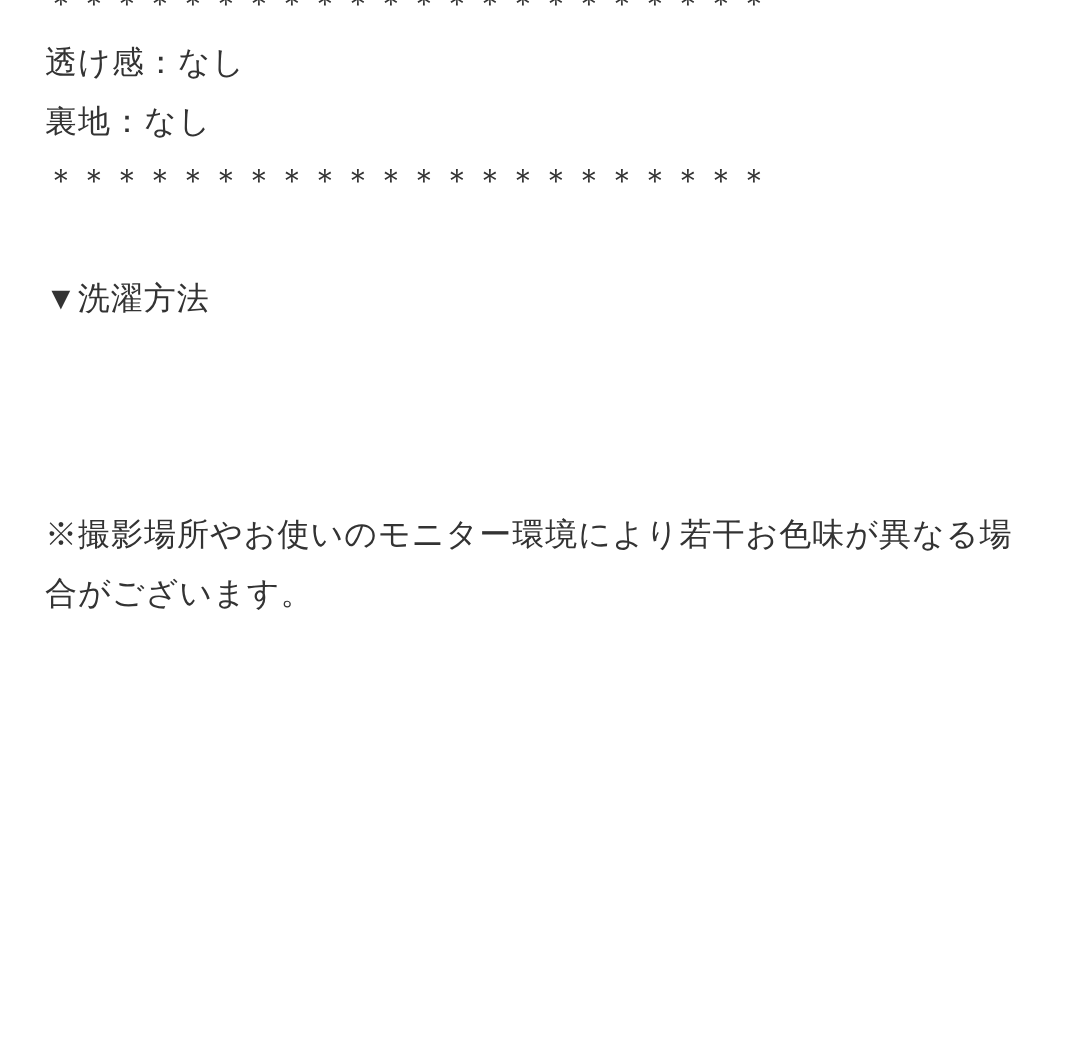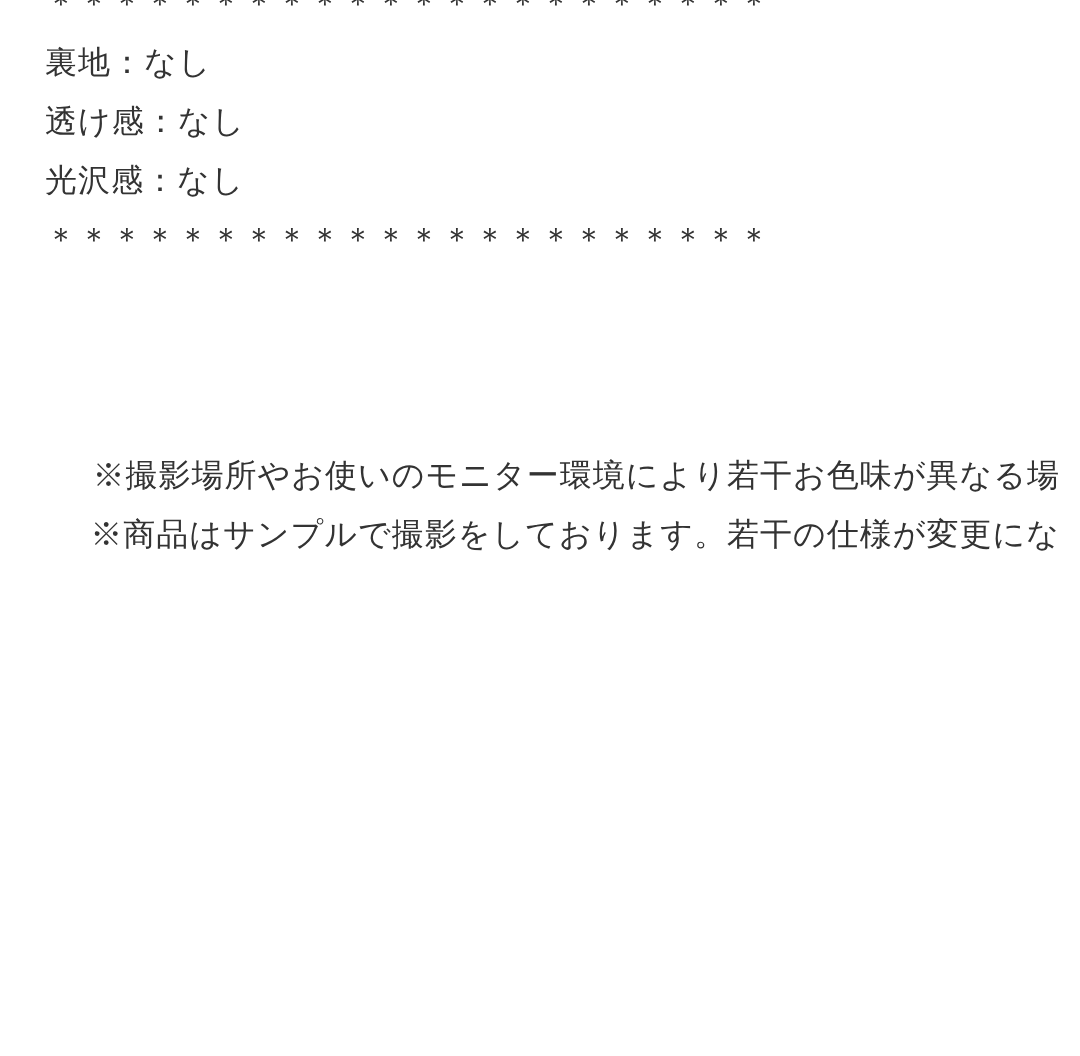--- a/index.html
+++ b/index.html
@@ -28,44 +28,43 @@
     min-height: 59px;
   }
   .separator {
     letter-spacing: 1px;
   }
   .section-heading {
     margin-top: 59px; 
   }
   .notes-block {
     margin-top: 177px; 
-    text-align: right;
   }
 </style>
 </head>
 <body>
 
 <div class="doc">
 
   <div class="line separator">＊＊＊＊＊＊＊＊＊＊＊＊＊＊＊＊＊＊＊＊＊＊</div>
 
+  <div class="line">透け感：なし</div>
+
   <div class="line">裏地：なし</div>
 
-  <div class="line">透け感：なし</div>
 
-
-  <div class="line">光沢感：なし</div>
 
   <div class="line separator">＊＊＊＊＊＊＊＊＊＊＊＊＊＊＊＊＊＊＊＊＊＊</div>
 
+  <div class="line section-heading">▼洗濯方法</div>
 
 
   <div class="notes-block">
     <div class="line">※撮影場所やお使いのモニター環境により若干お色味が異なる場</div>
 
+    <div class="line">合がございます。</div>
 
 
-    <div class="line">※商品はサンプルで撮影をしております。若干の仕様が変更にな</div>
 
 
   </div>
 
 </div>
 
 </body></html>

